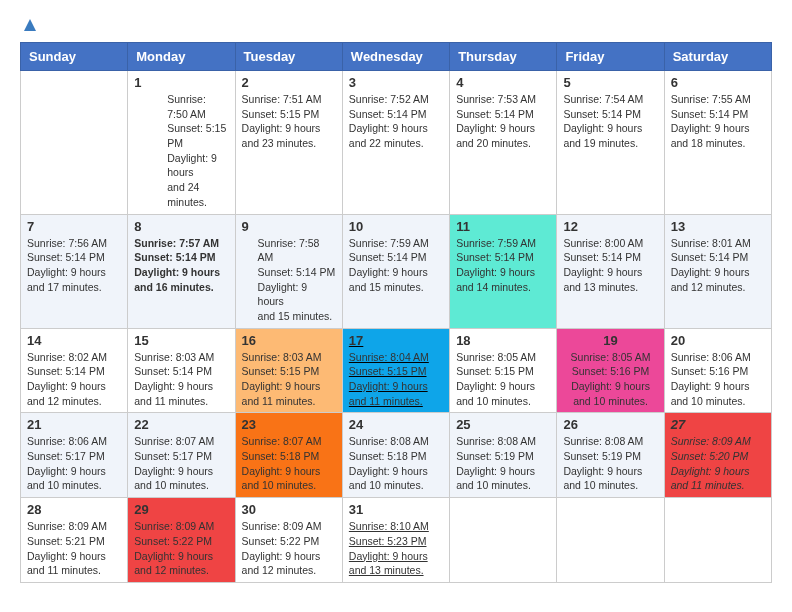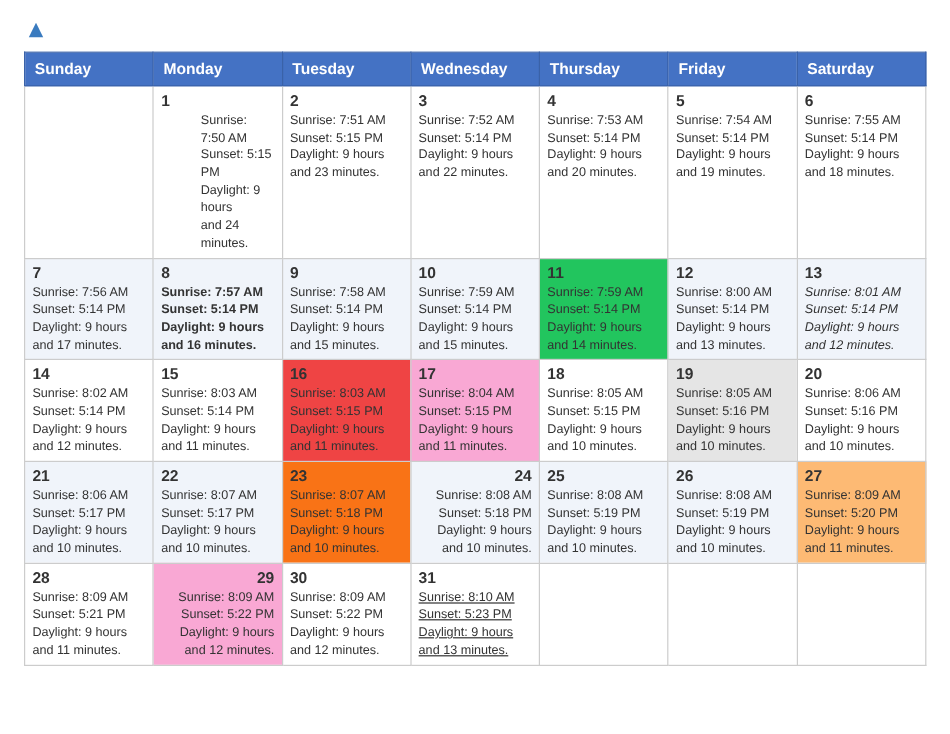--- a/index.html
+++ b/index.html
@@ -170,91 +170,91 @@
         </td>
         <td style="background-color: rgb(240, 244, 250);">
           <div class="day-num">8</div>
           <div class="day-info" style="white-space: pre-line; font-weight: bold;">Sunrise: 7:57 AM
 Sunset: 5:14 PM
 Daylight: 9 hours
 and 16 minutes.</div>
         </td>
         <td style="background-color: rgb(240, 244, 250);">
           <div class="day-num">9</div>
-          <div class="day-info" style="white-space: pre-line;">Sunrise: 7:58 AM
+          <div class="day-info" style="white-space: pre-line; margin-left: 16px;">Sunrise: 7:58 AM
 Sunset: 5:14 PM
 Daylight: 9 hours
 and 15 minutes.</div>
         </td>
         <td style="background-color: rgb(240, 244, 250);">
           <div class="day-num">10</div>
           <div class="day-info" style="white-space: pre-line;">Sunrise: 7:59 AM
 Sunset: 5:14 PM
 Daylight: 9 hours
 and 15 minutes.</div>
         </td>
-        <td style="background-color: #22c55e;">
+        <td style="background-color: #5eead4;">
           <div class="day-num">11</div>
           <div class="day-info" style="white-space: pre-line;">Sunrise: 7:59 AM
 Sunset: 5:14 PM
 Daylight: 9 hours
 and 14 minutes.</div>
         </td>
         <td style="background-color: rgb(240, 244, 250);">
           <div class="day-num">12</div>
           <div class="day-info" style="white-space: pre-line;">Sunrise: 8:00 AM
 Sunset: 5:14 PM
 Daylight: 9 hours
 and 13 minutes.</div>
         </td>
         <td style="background-color: rgb(240, 244, 250);">
           <div class="day-num">13</div>
-          <div class="day-info" style="white-space: pre-line; font-style: italic;">Sunrise: 8:01 AM
+          <div class="day-info" style="white-space: pre-line;">Sunrise: 8:01 AM
 Sunset: 5:14 PM
 Daylight: 9 hours
 and 12 minutes.</div>
         </td>
       </tr>
       <tr>
         <td style="background-color: rgb(255, 255, 255); margin-top: 40px;">
           <div class="day-num">14</div>
           <div class="day-info" style="white-space: pre-line;">Sunrise: 8:02 AM
 Sunset: 5:14 PM
 Daylight: 9 hours
 and 12 minutes.</div>
         </td>
         <td style="background-color: rgb(255, 255, 255);">
           <div class="day-num">15</div>
           <div class="day-info" style="white-space: pre-line;">Sunrise: 8:03 AM
 Sunset: 5:14 PM
 Daylight: 9 hours
 and 11 minutes.</div>
         </td>
-        <td style="background-color: #ef4444;">
+        <td style="background-color: #fdba74;">
           <div class="day-num">16</div>
           <div class="day-info" style="white-space: pre-line;">Sunrise: 8:03 AM
 Sunset: 5:15 PM
 Daylight: 9 hours
 and 11 minutes.</div>
         </td>
-        <td style="background-color: #f9a8d4;">
+        <td style="background-color: #0ea5e9; text-decoration: underline;">
           <div class="day-num">17</div>
           <div class="day-info" style="white-space: pre-line;">Sunrise: 8:04 AM
 Sunset: 5:15 PM
 Daylight: 9 hours
 and 11 minutes.</div>
         </td>
         <td style="background-color: rgb(255, 255, 255);">
           <div class="day-num">18</div>
           <div class="day-info" style="white-space: pre-line;">Sunrise: 8:05 AM
 Sunset: 5:15 PM
 Daylight: 9 hours
 and 10 minutes.</div>
         </td>
-        <td style="background-color: #e5e5e5;">
+        <td style="background-color: #ec4899; text-align: center;">
           <div class="day-num">19</div>
           <div class="day-info" style="white-space: pre-line;">Sunrise: 8:05 AM
 Sunset: 5:16 PM
 Daylight: 9 hours
 and 10 minutes.</div>
         </td>
         <td style="background-color: rgb(255, 255, 255);">
           <div class="day-num">20</div>
           <div class="day-info" style="white-space: pre-line;">Sunrise: 8:06 AM
 Sunset: 5:16 PM
@@ -277,58 +277,58 @@
 Daylight: 9 hours
 and 10 minutes.</div>
         </td>
         <td style="background-color: #f97316;">
           <div class="day-num">23</div>
           <div class="day-info" style="white-space: pre-line;">Sunrise: 8:07 AM
 Sunset: 5:18 PM
 Daylight: 9 hours
 and 10 minutes.</div>
         </td>
-        <td style="background-color: rgb(240, 244, 250); text-align: right;">
+        <td style="background-color: rgb(240, 244, 250);">
           <div class="day-num">24</div>
           <div class="day-info" style="white-space: pre-line;">Sunrise: 8:08 AM
 Sunset: 5:18 PM
 Daylight: 9 hours
 and 10 minutes.</div>
         </td>
         <td style="background-color: rgb(240, 244, 250);">
           <div class="day-num">25</div>
           <div class="day-info" style="white-space: pre-line;">Sunrise: 8:08 AM
 Sunset: 5:19 PM
 Daylight: 9 hours
 and 10 minutes.</div>
         </td>
         <td style="background-color: rgb(240, 244, 250);">
           <div class="day-num">26</div>
           <div class="day-info" style="white-space: pre-line;">Sunrise: 8:08 AM
 Sunset: 5:19 PM
 Daylight: 9 hours
 and 10 minutes.</div>
         </td>
-        <td style="background-color: #fdba74;">
+        <td style="background-color: #ef4444; font-style: italic;">
           <div class="day-num">27</div>
           <div class="day-info" style="white-space: pre-line;">Sunrise: 8:09 AM
 Sunset: 5:20 PM
 Daylight: 9 hours
 and 11 minutes.</div>
         </td>
       </tr>
       <tr>
         <td style="background-color: rgb(255, 255, 255);">
           <div class="day-num">28</div>
           <div class="day-info" style="white-space: pre-line;">Sunrise: 8:09 AM
 Sunset: 5:21 PM
 Daylight: 9 hours
 and 11 minutes.</div>
         </td>
-        <td style="background-color: #f9a8d4; text-align: right;">
+        <td style="background-color: #ef4444;">
           <div class="day-num">29</div>
           <div class="day-info" style="white-space: pre-line;">Sunrise: 8:09 AM
 Sunset: 5:22 PM
 Daylight: 9 hours
 and 12 minutes.</div>
         </td>
         <td style="background-color: rgb(255, 255, 255);">
           <div class="day-num">30</div>
           <div class="day-info" style="white-space: pre-line;">Sunrise: 8:09 AM
 Sunset: 5:22 PM

